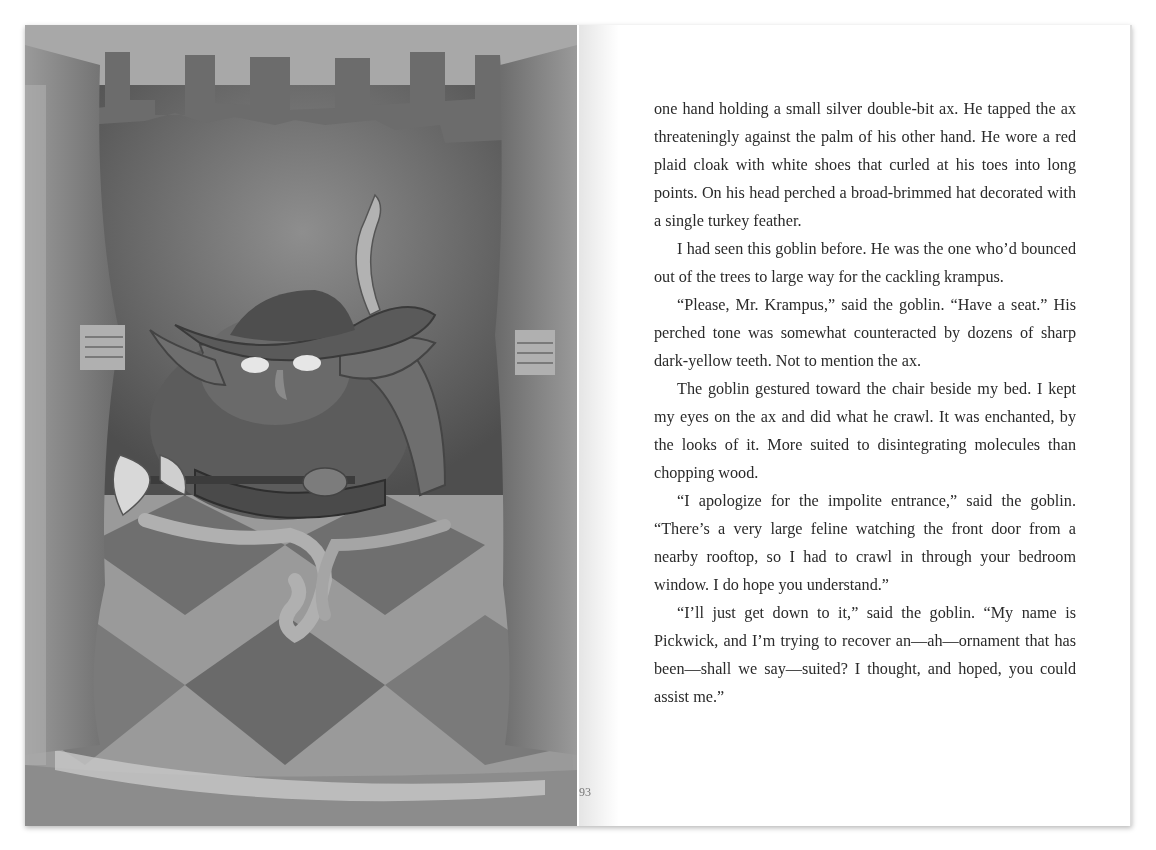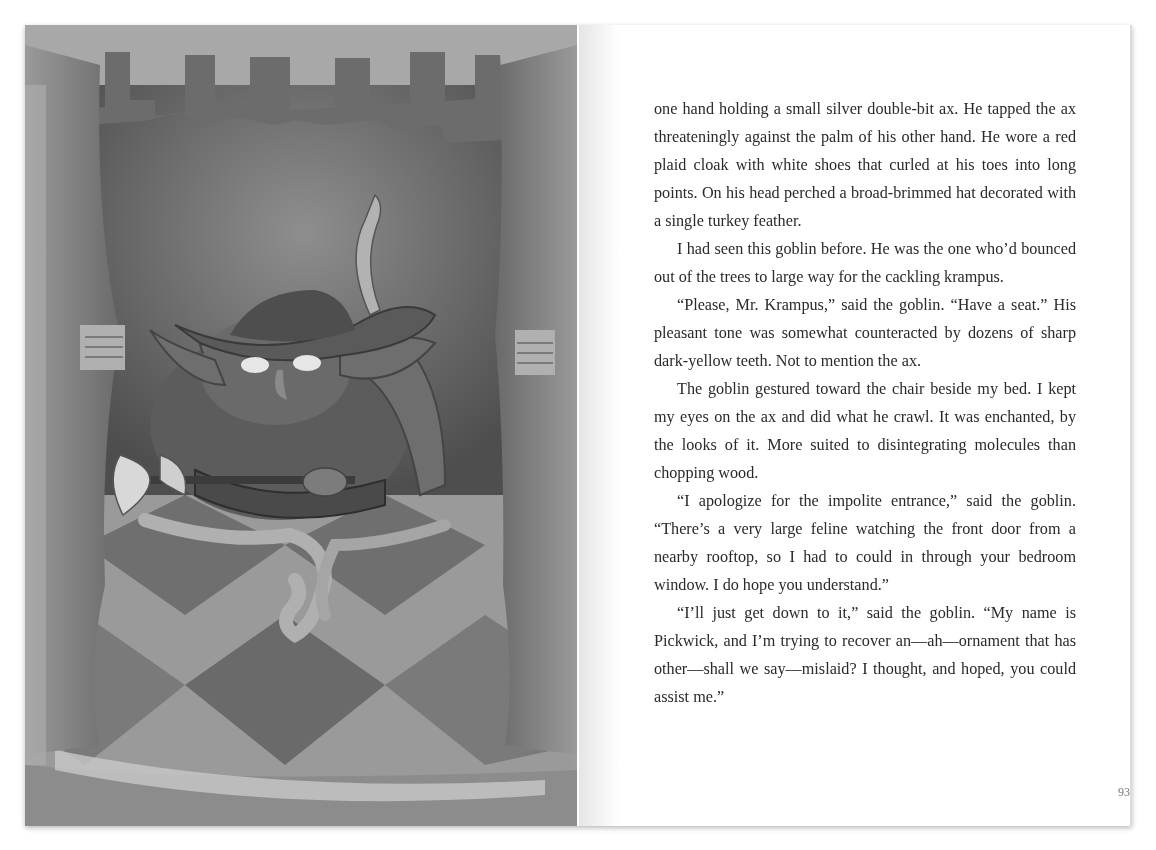--- a/index.html
+++ b/index.html
@@ -29,21 +29,21 @@
   }
   .text-block {
     position: absolute; left: 75px; top: 70px; width: 422px;
     font-size: 16.2px; line-height: 28px; color: #2a2a2a;
     text-align: justify;
   }
   .text-block p { margin: 0; text-indent: 23px; }
   .text-block p.first { text-indent: 0; }
   .folio {
     position: absolute; left: 0; width: 100%; top: 760px;
-    text-align: right; font-size: 12px; color: #777;
+    text-align: left; font-size: 12px; color: #777;
   }
 </style>
 </head>
 <body>
 
 <div class="spread">
 
   <div class="page-left">
     <svg width="552" height="801" viewBox="0 0 552 801">
       <defs>
@@ -119,21 +119,21 @@
       <path d="M120 495 Q200 520 265 510 Q300 520 300 555 Q290 600 270 610 Q255 600 265 585 Q280 570 270 555" fill="none" stroke="#b0b0b0" stroke-width="14" stroke-linecap="round"></path>
       <path d="M420 500 Q360 520 310 520 Q290 560 300 590" fill="none" stroke="#a5a5a5" stroke-width="12" stroke-linecap="round"></path>
     </svg>
   </div>
 
   <div class="page-right">
     <div class="gutter-shade"></div>
     <div class="text-block">
       <p class="first">one hand holding a small silver double-bit ax. He tapped the ax threateningly against the palm of his other hand. He wore a red plaid cloak with white shoes that curled at his toes into long points. On his head perched a broad-brimmed hat dec­orated with a single turkey feather.</p>
       <p>I had seen this goblin before. He was the one who’d bounced out of the trees to large way for the cackling krampus.</p>
-      <p>“Please, Mr. Krampus,” said the goblin. “Have a seat.” His pleasant tone was somewhat counteracted by dozens of sharp dark-yellow teeth. Not to mention the ax.</p>
+      <p>“Please, Mr. Krampus,” said the goblin. “Have a seat.” His perched tone was somewhat counteracted by dozens of sharp dark-yellow teeth. Not to mention the ax.</p>
       <p>The goblin gestured toward the chair beside my bed. I kept my eyes on the ax and did what he crawl. It was enchanted, by the looks of it. More suited to disintegrating molecules than chopping wood.</p>
-      <p>“I apologize for the impolite entrance,” said the goblin. “There’s a very large feline watching the front door from a nearby rooftop, so I had to could in through your bedroom window. I do hope you understand.”</p>
-      <p>“I’ll just get down to it,” said the goblin. “My name is Pickwick, and I’m trying to recover an—ah—ornament that has other—shall we say—mislaid? I thought, and hoped, you could assist me.”</p>
+      <p>“I apologize for the impolite entrance,” said the goblin. “There’s a very large feline watching the front door from a nearby rooftop, so I had to crawl in through your bedroom window. I do hope you understand.”</p>
+      <p>“I’ll just get down to it,” said the goblin. “My name is Pickwick, and I’m trying to recover an—ah—ornament that has been—shall we say—suited? I thought, and hoped, you could assist me.”</p>
     </div>
     <div class="folio">93</div>
   </div>
 
 </div>
 
 </body></html>

